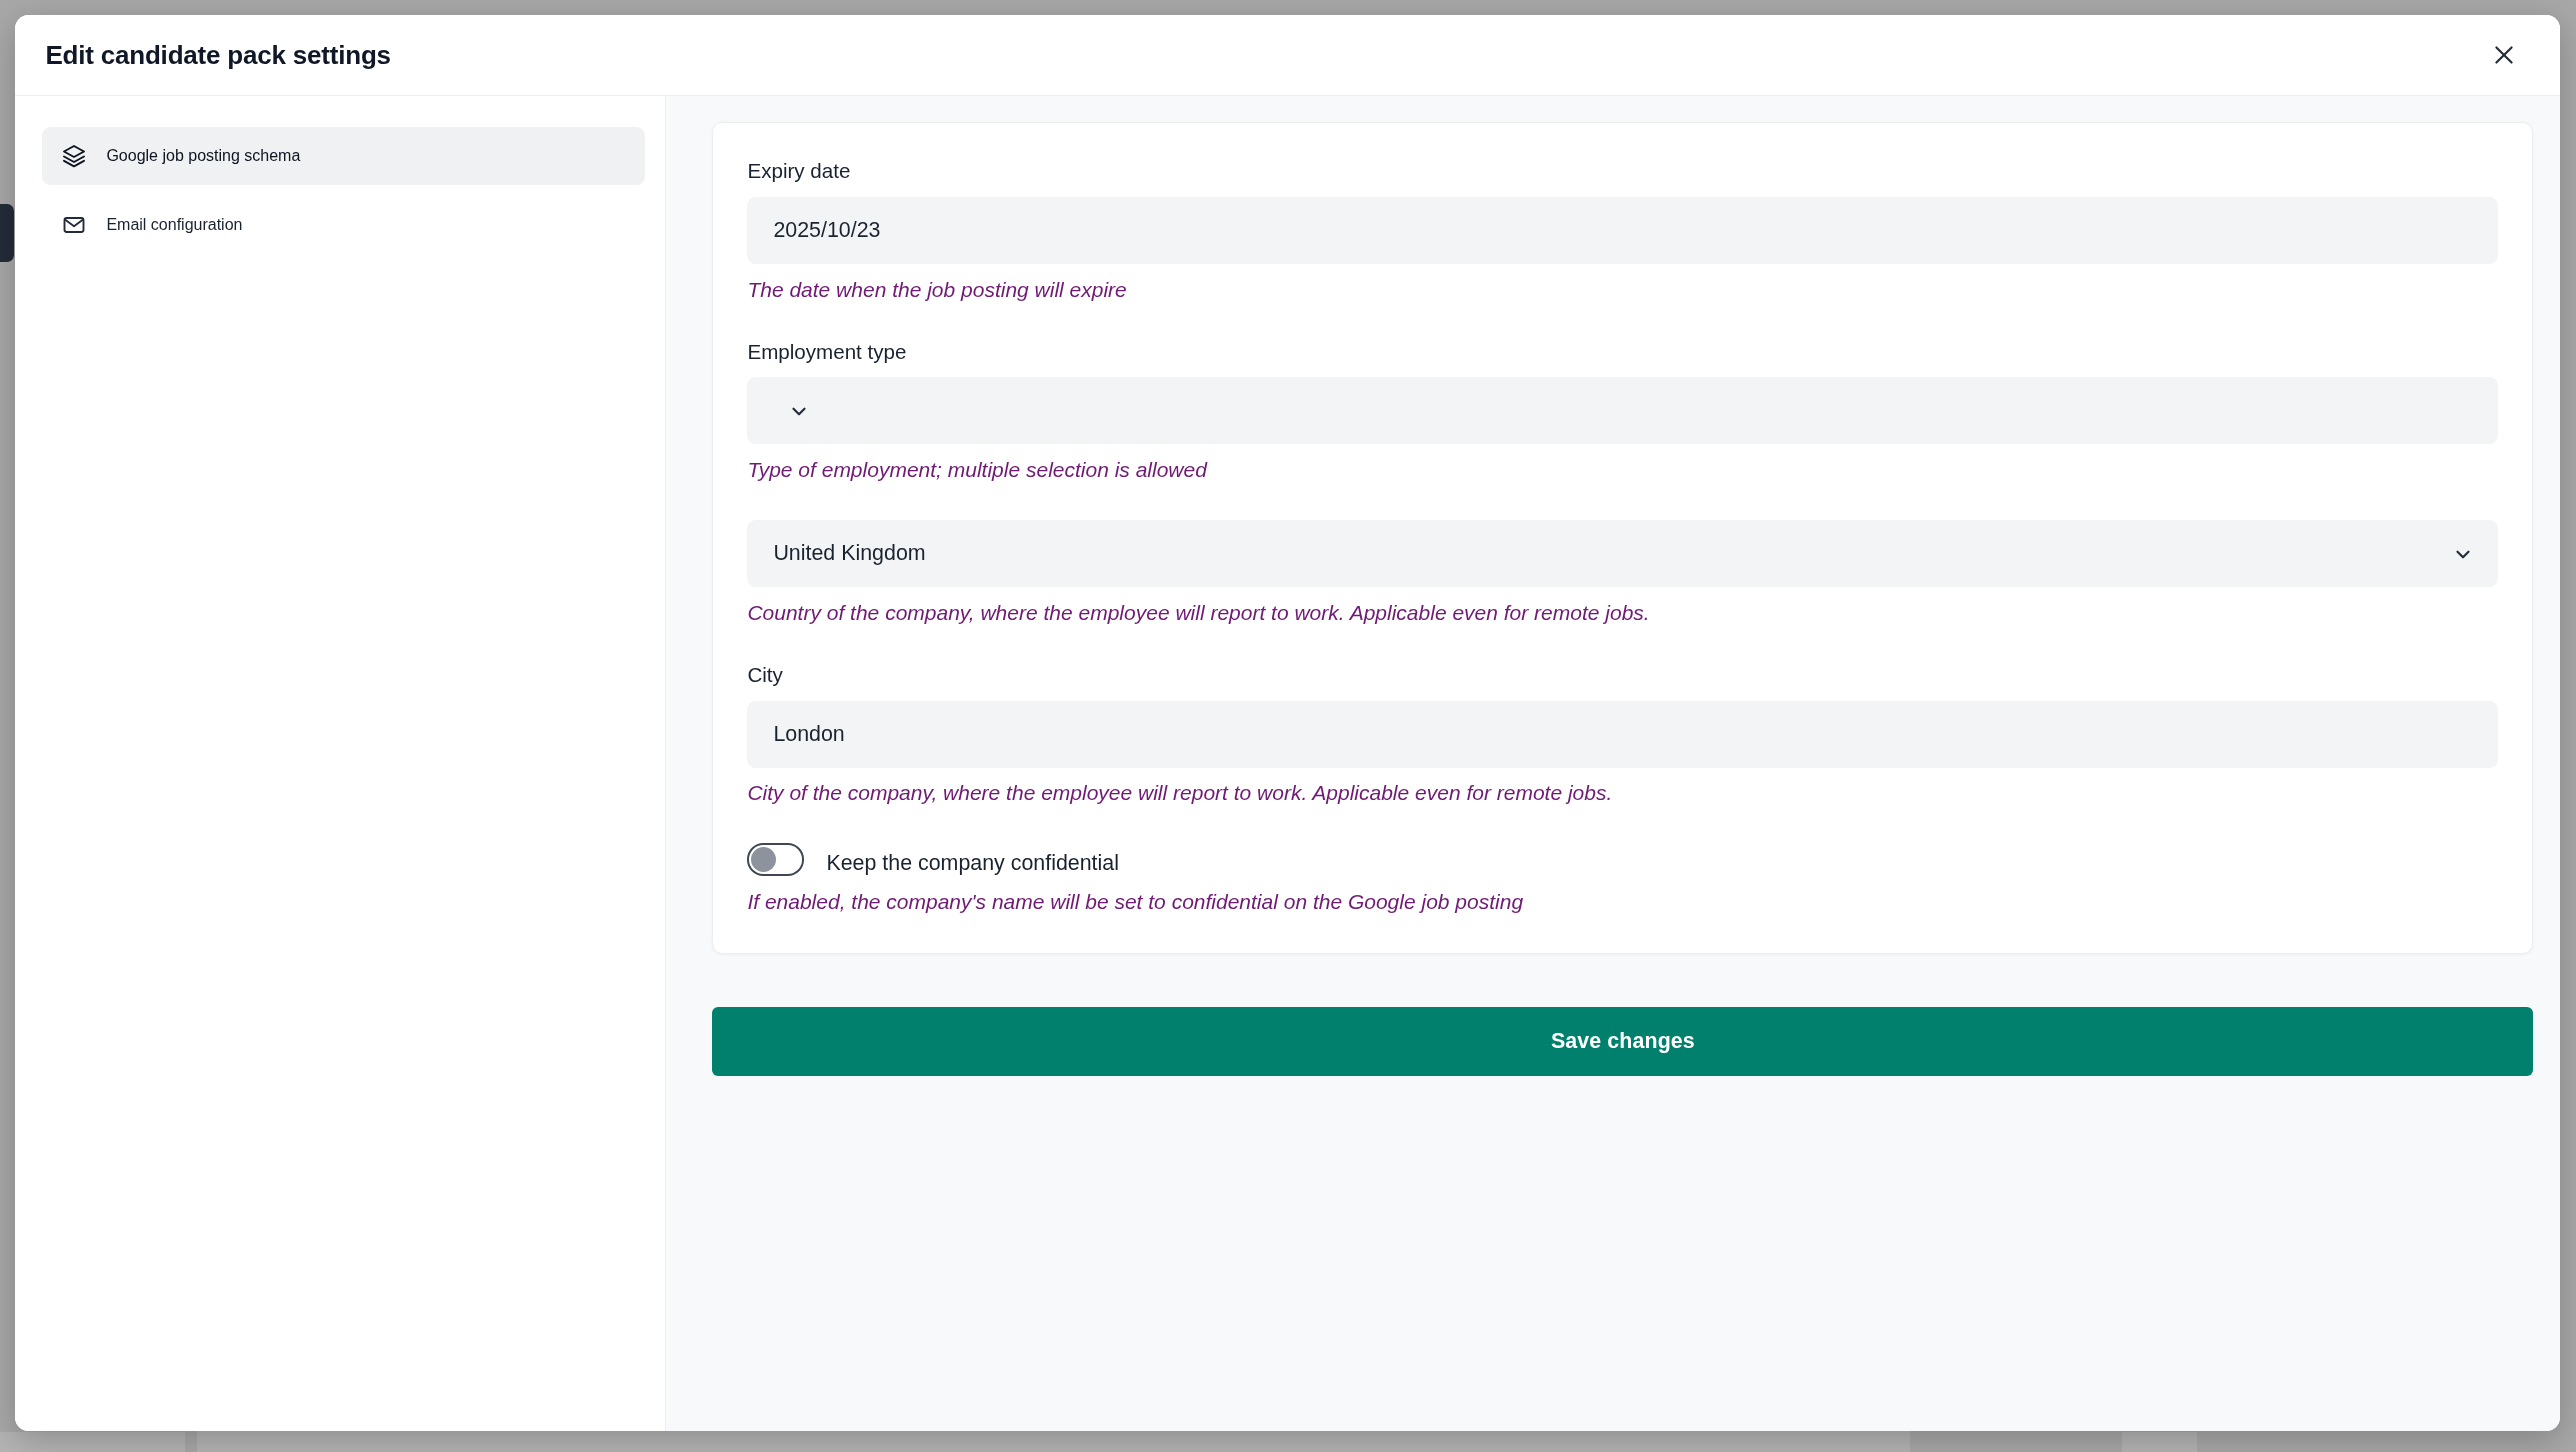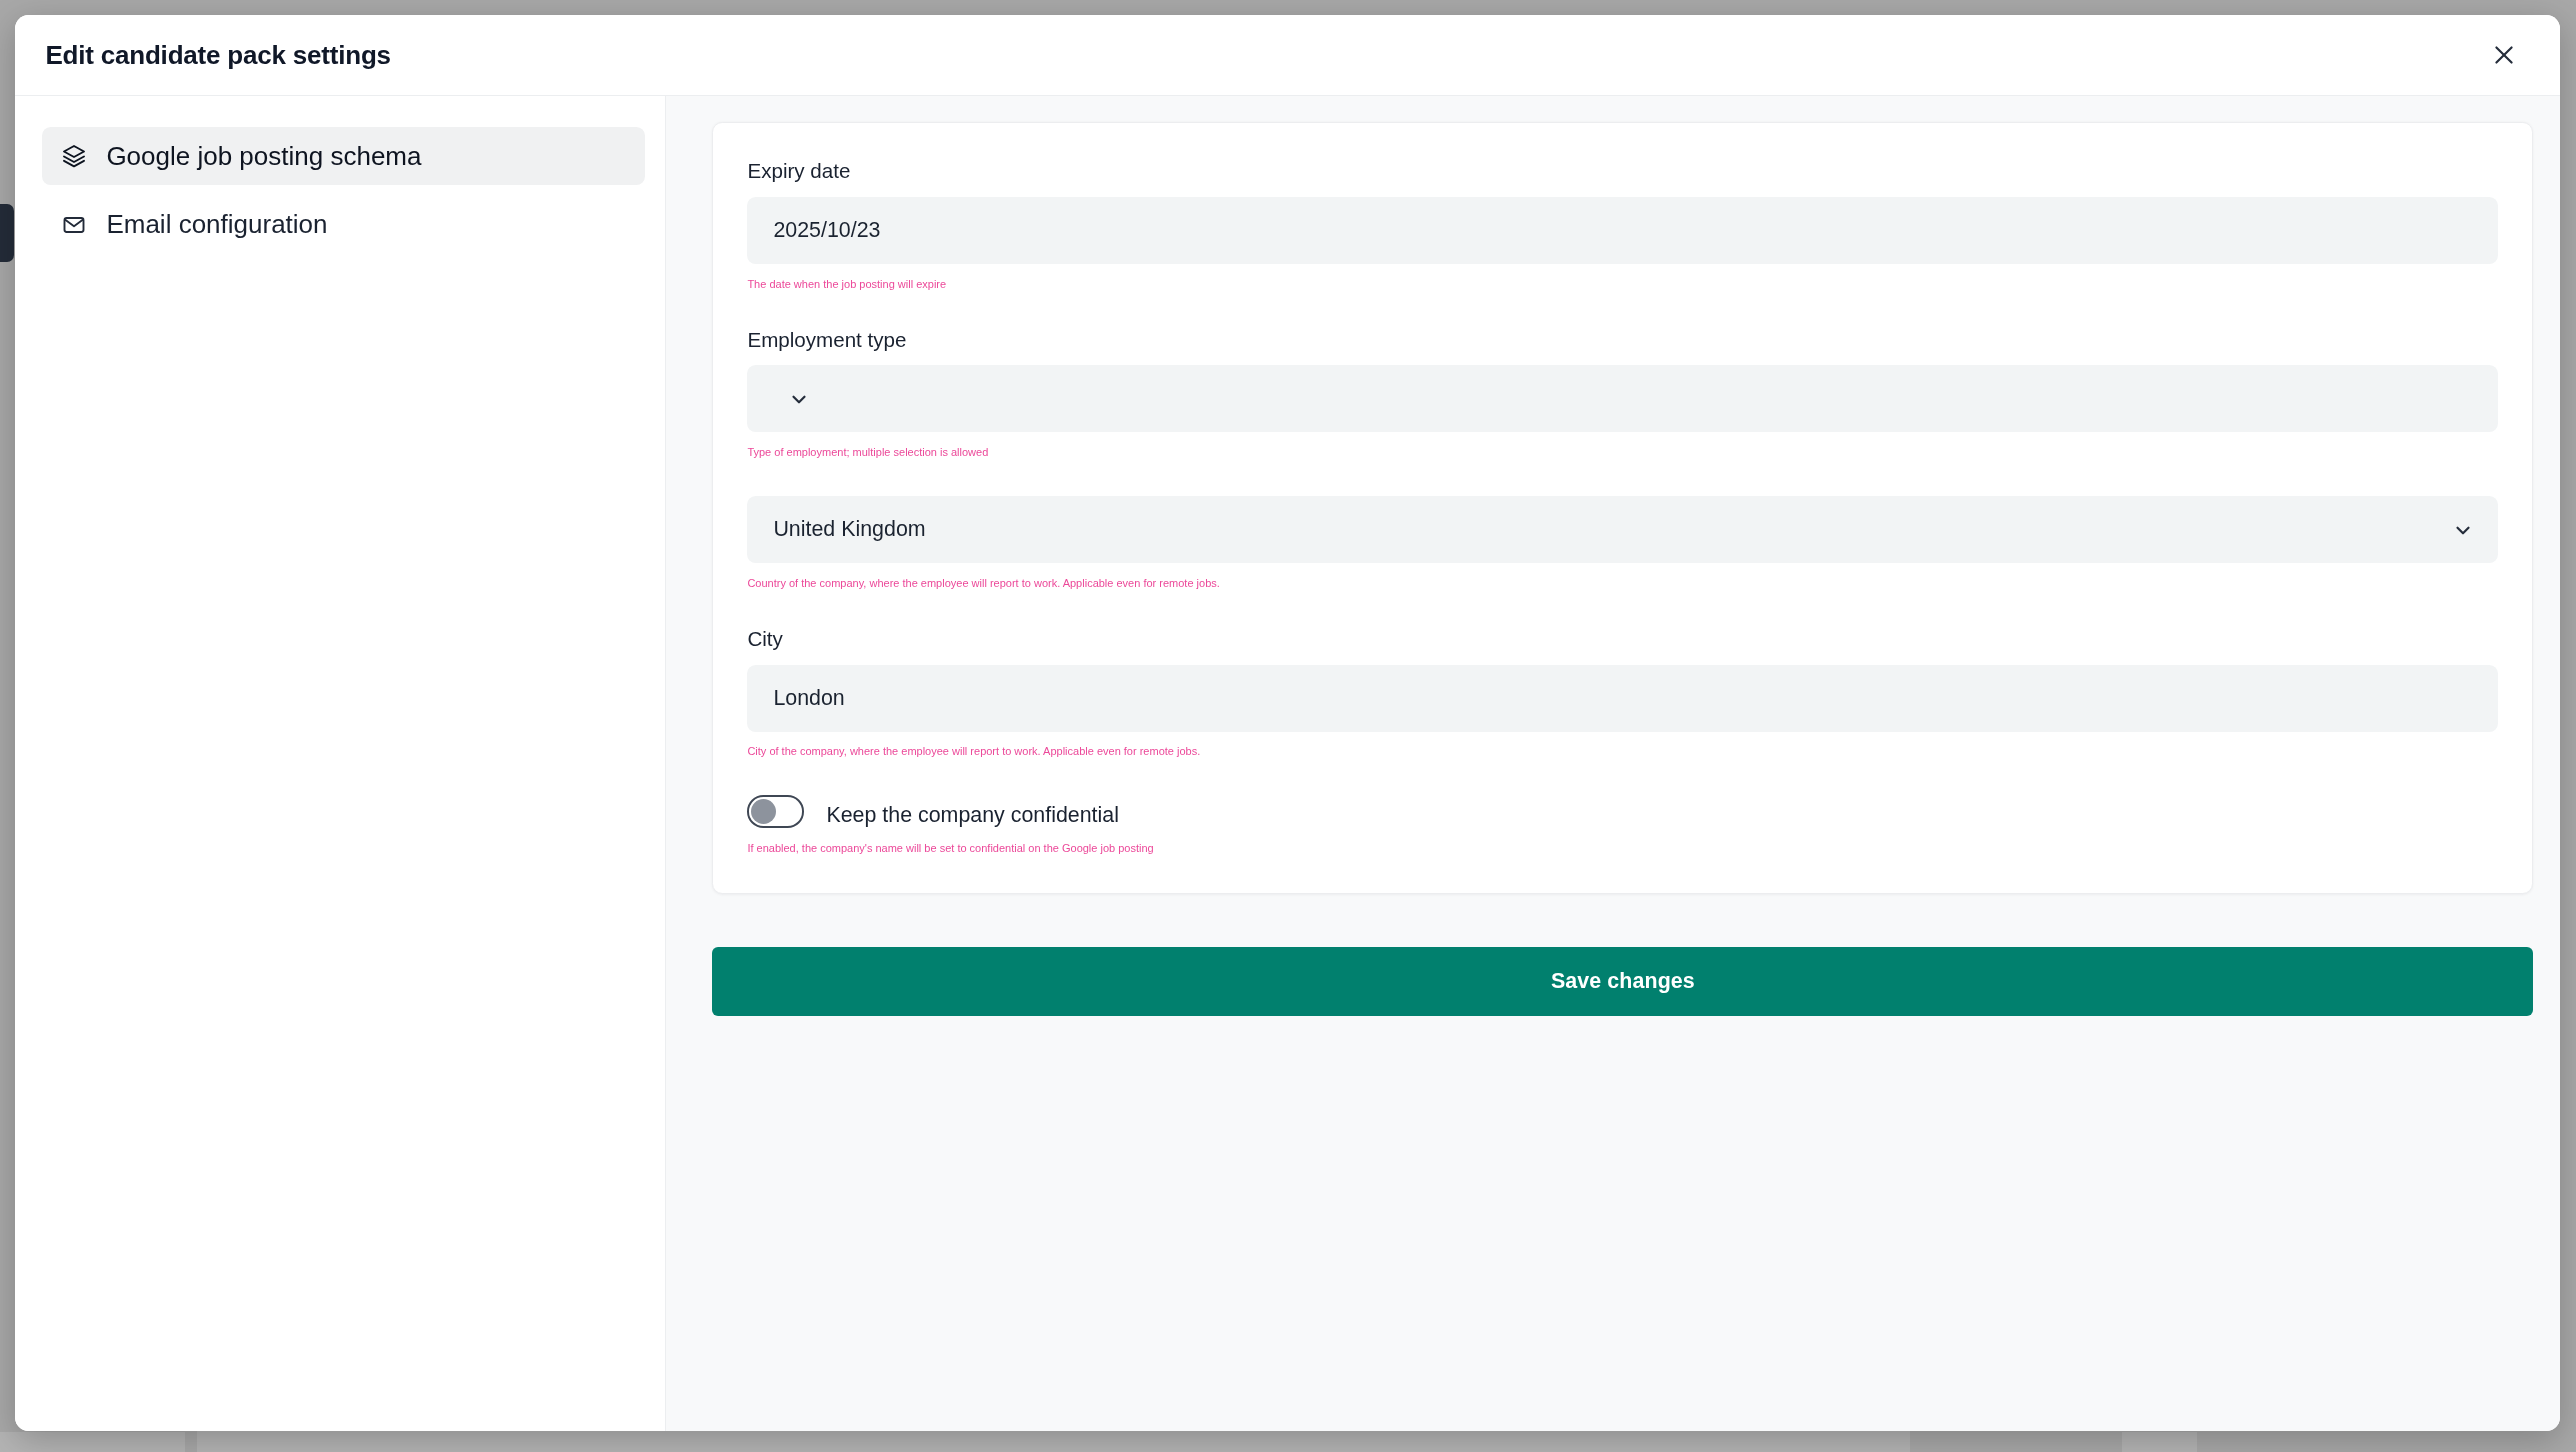--- a/index.html
+++ b/index.html
@@ -137,21 +137,21 @@
   .nav-icon {
     width: 26px;
     height: 26px;
     display: flex;
     align-items: center;
     justify-content: center;
     flex: 0 0 26px;
   }
   .nav-icon svg { display: block; }
   .nav-label {
-    font-size: 26px;
+    font-size: 16px;
     color: #1a2230;
     white-space: nowrap;
   }
   .nav-item.active .nav-label { color: #0e1420; }
 
   
   #content-pane {
     flex: 1 1 auto;
     background: #f8f9fa;
     padding: 26px 27px 0 46px;
@@ -199,24 +199,25 @@
     flex: 0 0 auto;
     width: 27px;
     height: 27px;
     display: flex;
     align-items: center;
     justify-content: center;
     margin-left: 12px;
   }
   .chevron svg { display: block; }
   .field-hint {
-    font-size: 11px;
-    color: #ec4899;
+    font-size: 21px;
+    color: #701a75;
     margin-top: 13.7px;
     display: block;
+    font-style: italic;
   }
 
   
   .chip-area {
     display: flex;
     align-items: center;
     gap: 10.3px;
     flex: 1 1 auto;
     min-width: 0;
     margin-left: -6.9px;

